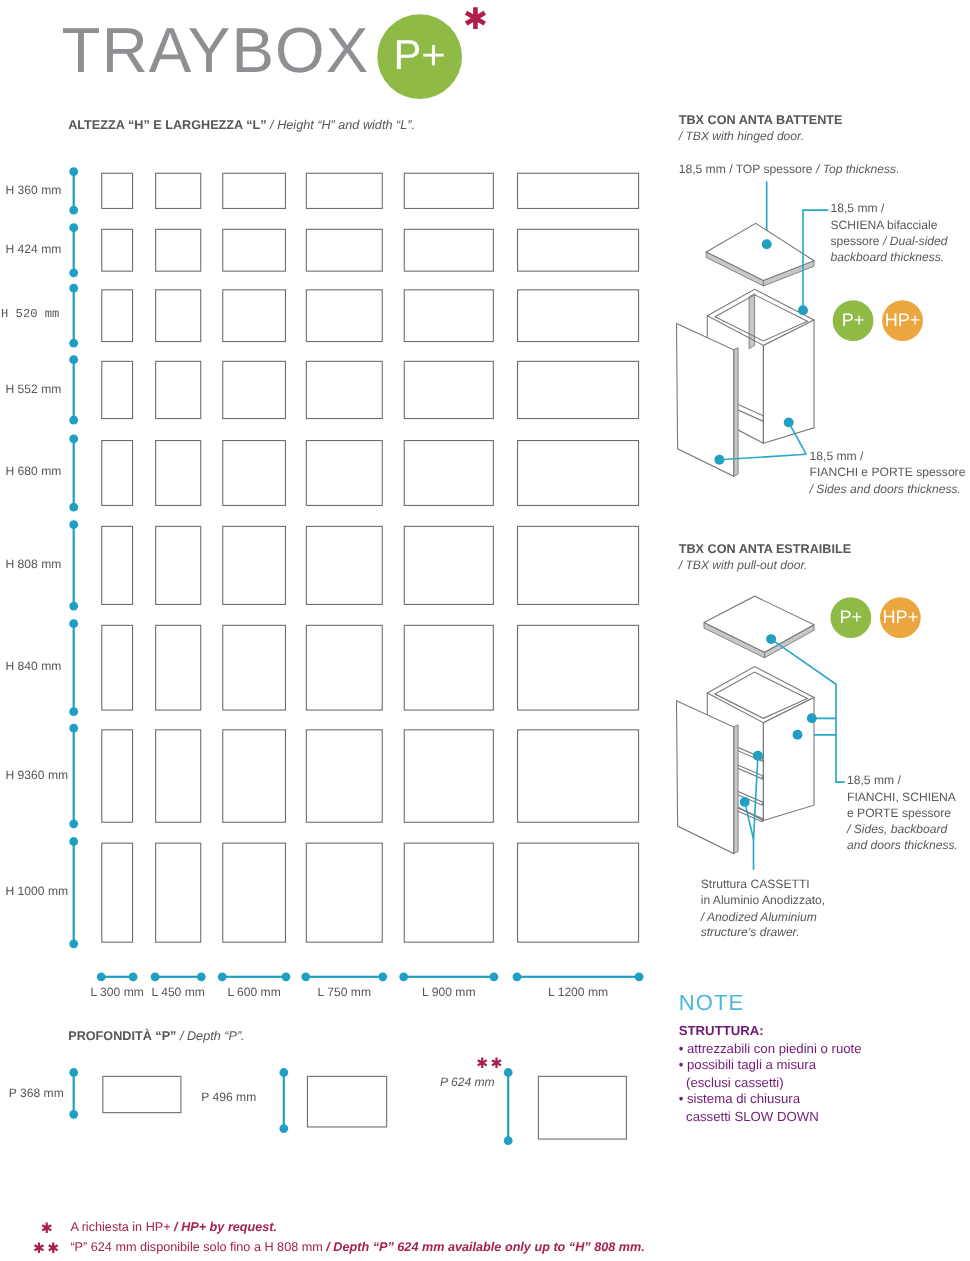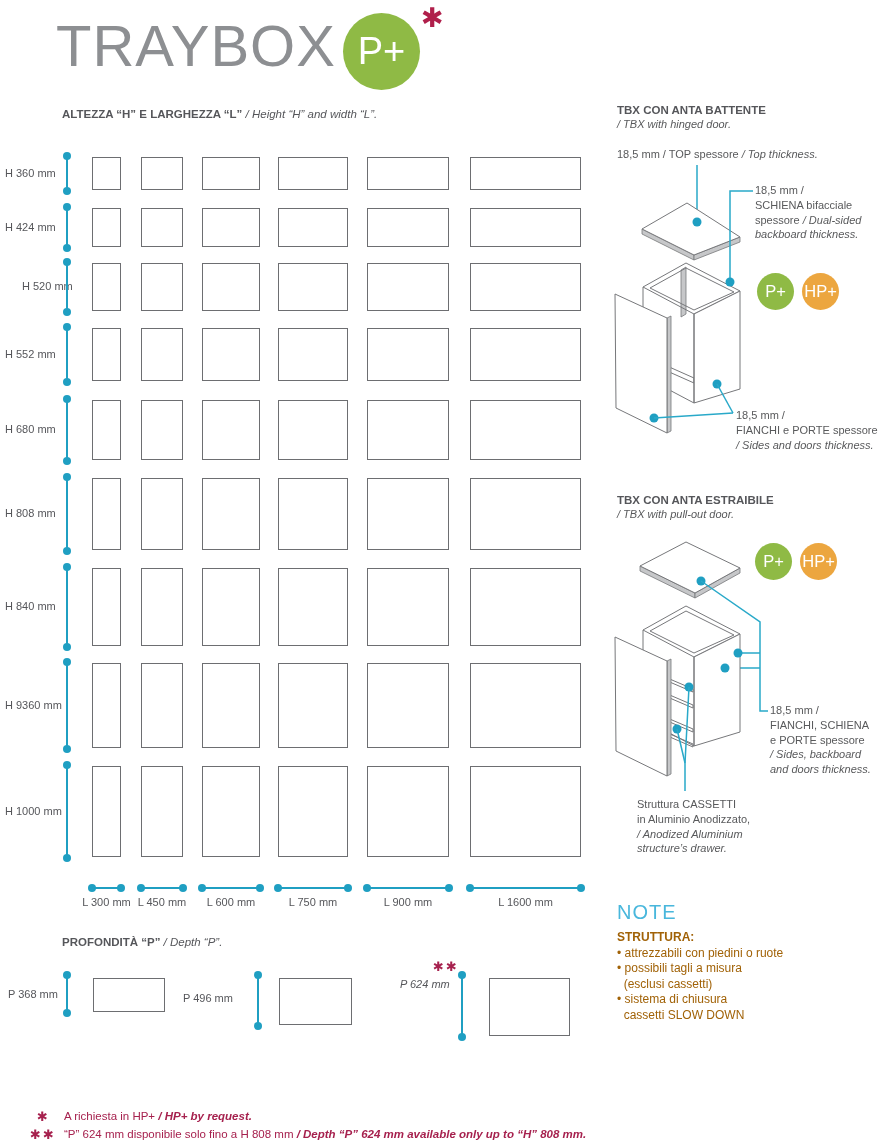--- a/index.html
+++ b/index.html
@@ -23,21 +23,21 @@
   
   .rc-title{font-size:11.5px;font-weight:bold;color:#55565a;white-space:nowrap;}
   .rc-sub{font-size:11px;font-style:italic;color:#58595b;white-space:nowrap;}
   .ann{font-size:11px;line-height:14.8px;color:#58595b;white-space:nowrap;}
   .ann i{font-style:italic;}
   .badge-sm{width:37px;height:37px;border-radius:50%;color:#fff;display:flex;align-items:center;
             justify-content:center;font-size:16.5px;font-weight:400;}
   .badge-green{background:#8fba45;}
   .badge-orange{background:#eca63f;}
   .note-head{font-size:20px;color:#49b7dc;font-weight:300;letter-spacing:1px;}
-  .note-block{font-size:12px;line-height:15.5px;color:#a16207;white-space:nowrap;}
+  .note-block{font-size:12px;line-height:15.5px;color:#701a75;white-space:nowrap;}
   .note-block .b{font-weight:bold;}
   .note-block i{font-style:italic;}
   .fn{font-size:11.5px;color:#a6214e;white-space:nowrap;}
   .fn i{font-style:italic;font-weight:bold;}
   .fn-star{font-size:13px;color:#a6214e;letter-spacing:2px;}
   svg .ln{stroke:#77787b;stroke-width:1;fill:none;}
   svg .face{stroke:#77787b;stroke-width:1;fill:#ffffff;}
   svg .thick{stroke:#77787b;stroke-width:0.8;fill:#c6c7c9;}
   svg .cy{stroke:#29a9c9;stroke-width:1.5;fill:none;}
   svg .cydot{fill:#1f9fc2;stroke:none;}
@@ -69,21 +69,21 @@
       <div class="abs dim-label" style="left: 5px; top: 220.5px;">H 424 mm</div>
       <div class="abs dim-line" style="left: 66px; top: 208px; width: 2px; height: 39px;"></div>
       <div class="abs dim-dot" style="left: 63px; top: 203px;"></div>
       <div class="abs dim-dot" style="left: 63px; top: 244px;"></div>
       <div class="abs gbox" style="left: 92px; top: 208px; width: 29px; height: 39px;"></div>
       <div class="abs gbox" style="left: 141px; top: 208px; width: 42px; height: 39px;"></div>
       <div class="abs gbox" style="left: 202px; top: 208px; width: 58px; height: 39px;"></div>
       <div class="abs gbox" style="left: 278px; top: 208px; width: 70px; height: 39px;"></div>
       <div class="abs gbox" style="left: 367px; top: 208px; width: 82px; height: 39px;"></div>
       <div class="abs gbox" style="left: 470px; top: 208px; width: 111px; height: 39px;"></div>
-      <div class="abs dim-label" style="left: 22px; top: 280px;">H 520 mm</div>
+      <div class="abs dim-label" style="left: 1px; top: 280px; font-family: Liberation Mono, monospace;">H 520 mm</div>
       <div class="abs dim-line" style="left: 66px; top: 263px; width: 2px; height: 48px;"></div>
       <div class="abs dim-dot" style="left: 63px; top: 258px;"></div>
       <div class="abs dim-dot" style="left: 63px; top: 308px;"></div>
       <div class="abs gbox" style="left: 92px; top: 263px; width: 29px; height: 48px;"></div>
       <div class="abs gbox" style="left: 141px; top: 263px; width: 42px; height: 48px;"></div>
       <div class="abs gbox" style="left: 202px; top: 263px; width: 58px; height: 48px;"></div>
       <div class="abs gbox" style="left: 278px; top: 263px; width: 70px; height: 48px;"></div>
       <div class="abs gbox" style="left: 367px; top: 263px; width: 82px; height: 48px;"></div>
       <div class="abs gbox" style="left: 470px; top: 263px; width: 111px; height: 48px;"></div>
       <div class="abs dim-label" style="left: 5px; top: 347.5px;">H 552 mm</div>
@@ -162,21 +162,21 @@
       <div class="abs dim-dot" style="left: 274px; top: 884px;"></div>
       <div class="abs dim-dot" style="left: 344px; top: 884px;"></div>
       <div class="abs dim-label" style="left: 268px; top: 896px; width: 90px; text-align: center;">L 750 mm</div>
       <div class="abs dim-line" style="left: 367px; top: 887px; width: 82px; height: 2px;"></div>
       <div class="abs dim-dot" style="left: 363px; top: 884px;"></div>
       <div class="abs dim-dot" style="left: 445px; top: 884px;"></div>
       <div class="abs dim-label" style="left: 363px; top: 896px; width: 90px; text-align: center;">L 900 mm</div>
       <div class="abs dim-line" style="left: 470px; top: 887px; width: 111px; height: 2px;"></div>
       <div class="abs dim-dot" style="left: 466px; top: 884px;"></div>
       <div class="abs dim-dot" style="left: 577px; top: 884px;"></div>
-      <div class="abs dim-label" style="left: 480.5px; top: 896px; width: 90px; text-align: center;">L 1600 mm</div>
+      <div class="abs dim-label" style="left: 480.5px; top: 896px; width: 90px; text-align: center;">L 1200 mm</div>
     </div>
 
   <div class="abs sec-head" style="left:62px;top:936px">
       <div><span class="b">PROFONDITÀ “P” </span><i>/ Depth “P”.</i></div>
     </div>
   <div class="abs" id="depth-layer" style="left:0;top:0">
       <div class="abs dim-label" style="left: 8px; top: 988px;">P 368 mm</div>
       <div class="abs dim-line" style="left: 66px; top: 976px; width: 2px; height: 36px;"></div>
       <div class="abs dim-dot" style="left: 63px; top: 971px;"></div>
       <div class="abs dim-dot" style="left: 63px; top: 1009px;"></div>

